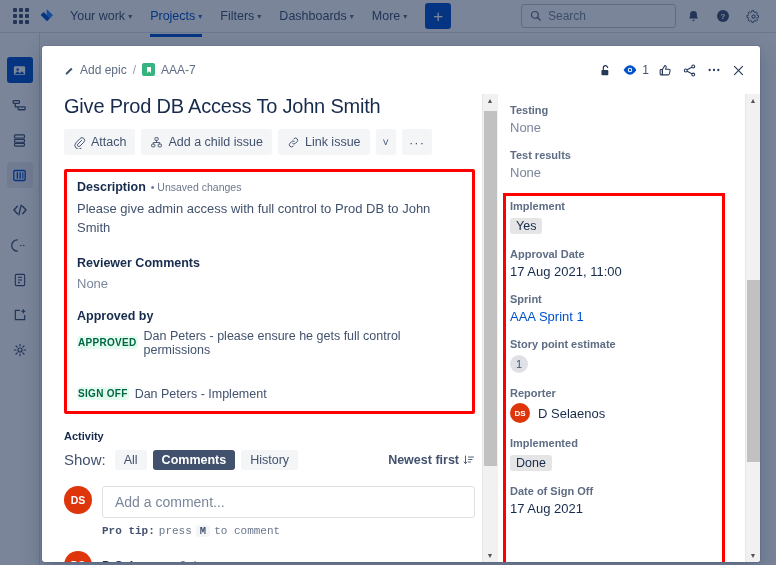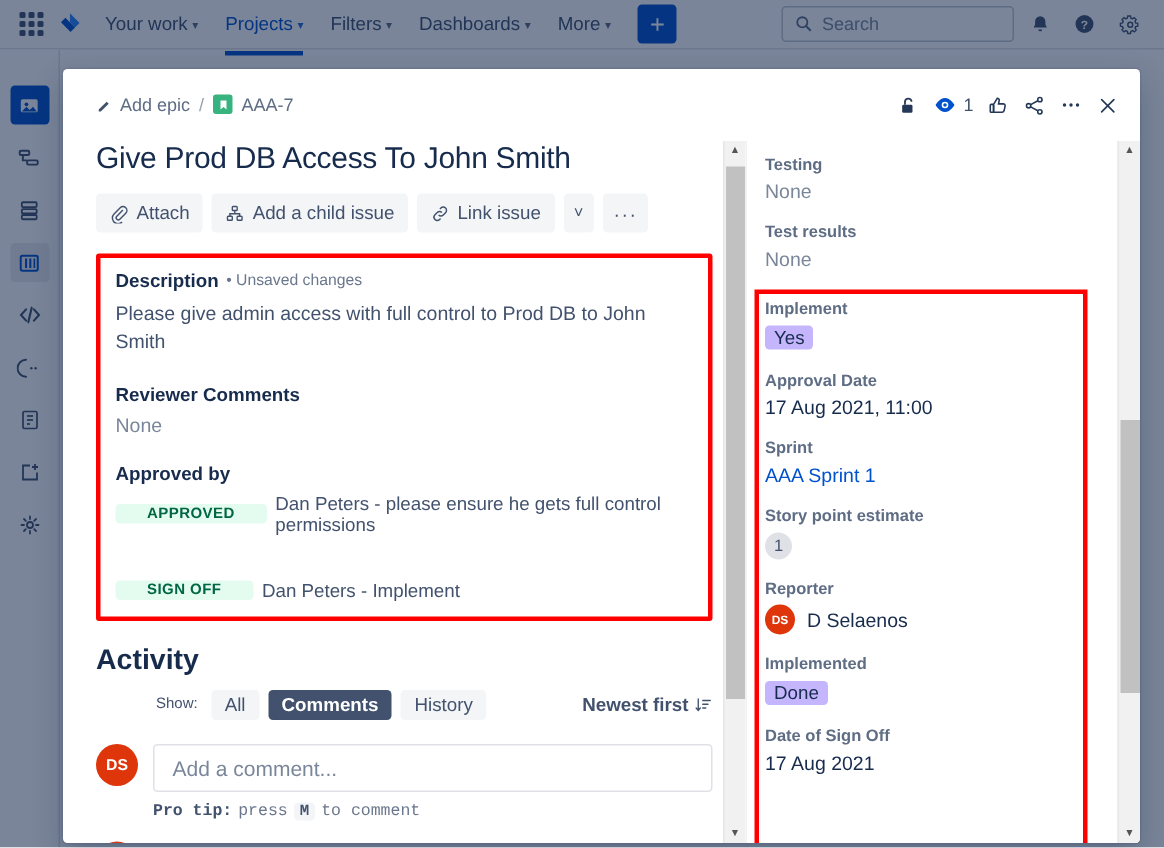--- a/index.html
+++ b/index.html
@@ -117,27 +117,27 @@
 
   .fld-label { font-size: 12.5px; color: #172b4d; font-weight: 600; margin-bottom: 6px; display: flex; align-items: center; gap: 5px; }
   .unsaved { font-size: 10.5px; color: #6b778c; font-weight: 400; }
   .fld-text { font-size: 13px; color: #42526e; line-height: 1.45; }
   .fld-none { font-size: 13px; color: #7a869a; }
   .spacer-sm { height: 18px; }
   .spacer-md { height: 30px; }
 
   .lozenge {
     display: inline-block; font-size: 10px; font-weight: 700; letter-spacing: .3px;
-    padding: 1px 21px; border-radius: 3px; background: #e3fcef; color: #006644; vertical-align: middle;
+    padding: 1px 1px; border-radius: 3px; background: #e3fcef; color: #006644; vertical-align: middle;
   }
   .approve-line { font-size: 12.5px; color: #42526e; display: flex; align-items: center; gap: 6px; }
 
-  .activity-head { font-size: 19px; color: #172b4d; font-weight: 600; margin-bottom: 8px; }
+  .activity-head { font-size: 11px; color: #172b4d; font-weight: 600; margin-bottom: 8px; }
   .show-row { display: flex; align-items: center; gap: 6px; margin-bottom: 16px; }
-  .show-label { font-size: 10px; color: #42526e; margin-right: 3px; margin-left: 40px; }
+  .show-label { font-size: 15px; color: #42526e; margin-right: 3px; }
   .pill {
     font-size: 12.5px; color: #42526e; background: #f4f5f7; border-radius: 3px;
     padding: 3px 9px; cursor: pointer; font-weight: 400;
   }
   .pill.active { background: #42526e; color: #fff; font-weight: 600; }
   .sortby { margin-left: auto; font-size: 12.5px; color: #42526e; font-weight: 600; display: flex; align-items: center; gap: 4px; cursor: pointer; }
 
   .comment-row { display: flex; gap: 10px; align-items: flex-start; }
   .avatar {
     width: 28px; height: 28px; border-radius: 50%; background: #de350b; color: #fff;
@@ -169,21 +169,21 @@
   
   .right-col {
     flex: 1; position: relative; border-left: 1px solid #f0f0f0; overflow: hidden;
   }
   .right-scroll { height: 100%; padding: 10px 24px 0 12px; overflow: hidden; }
   .side-fld { margin-bottom: 14px; }
   .side-label { font-size: 11px; color: #5e6c84; font-weight: 600; margin-bottom: 4px; }
   .side-val { font-size: 13px; color: #172b4d; }
   .side-val.muted { color: #7a869a; }
   .side-val.link { color: #0052cc; cursor: pointer; }
-  .chipval { display: inline-block; font-size: 12.5px; color: #172b4d; background: #c4b5fd; border-radius: 3px; padding: 1px 6px; }
+  .chipval { display: inline-block; font-size: 12.5px; color: #172b4d; background: #e5e5e5; border-radius: 3px; padding: 1px 6px; }
   .numchip {
     display: inline-flex; align-items: center; justify-content: center;
     min-width: 18px; height: 18px; border-radius: 9px; background: #dfe1e6;
     font-size: 11px; color: #42526e; padding: 0 6px;
   }
   .person { display: flex; align-items: center; gap: 8px; }
   .avatar-sm {
     width: 20px; height: 20px; border-radius: 50%; background: #de350b; color: #fff;
     font-size: 8px; font-weight: 700; display: flex; align-items: center; justify-content: center; flex-shrink: 0;
   }

